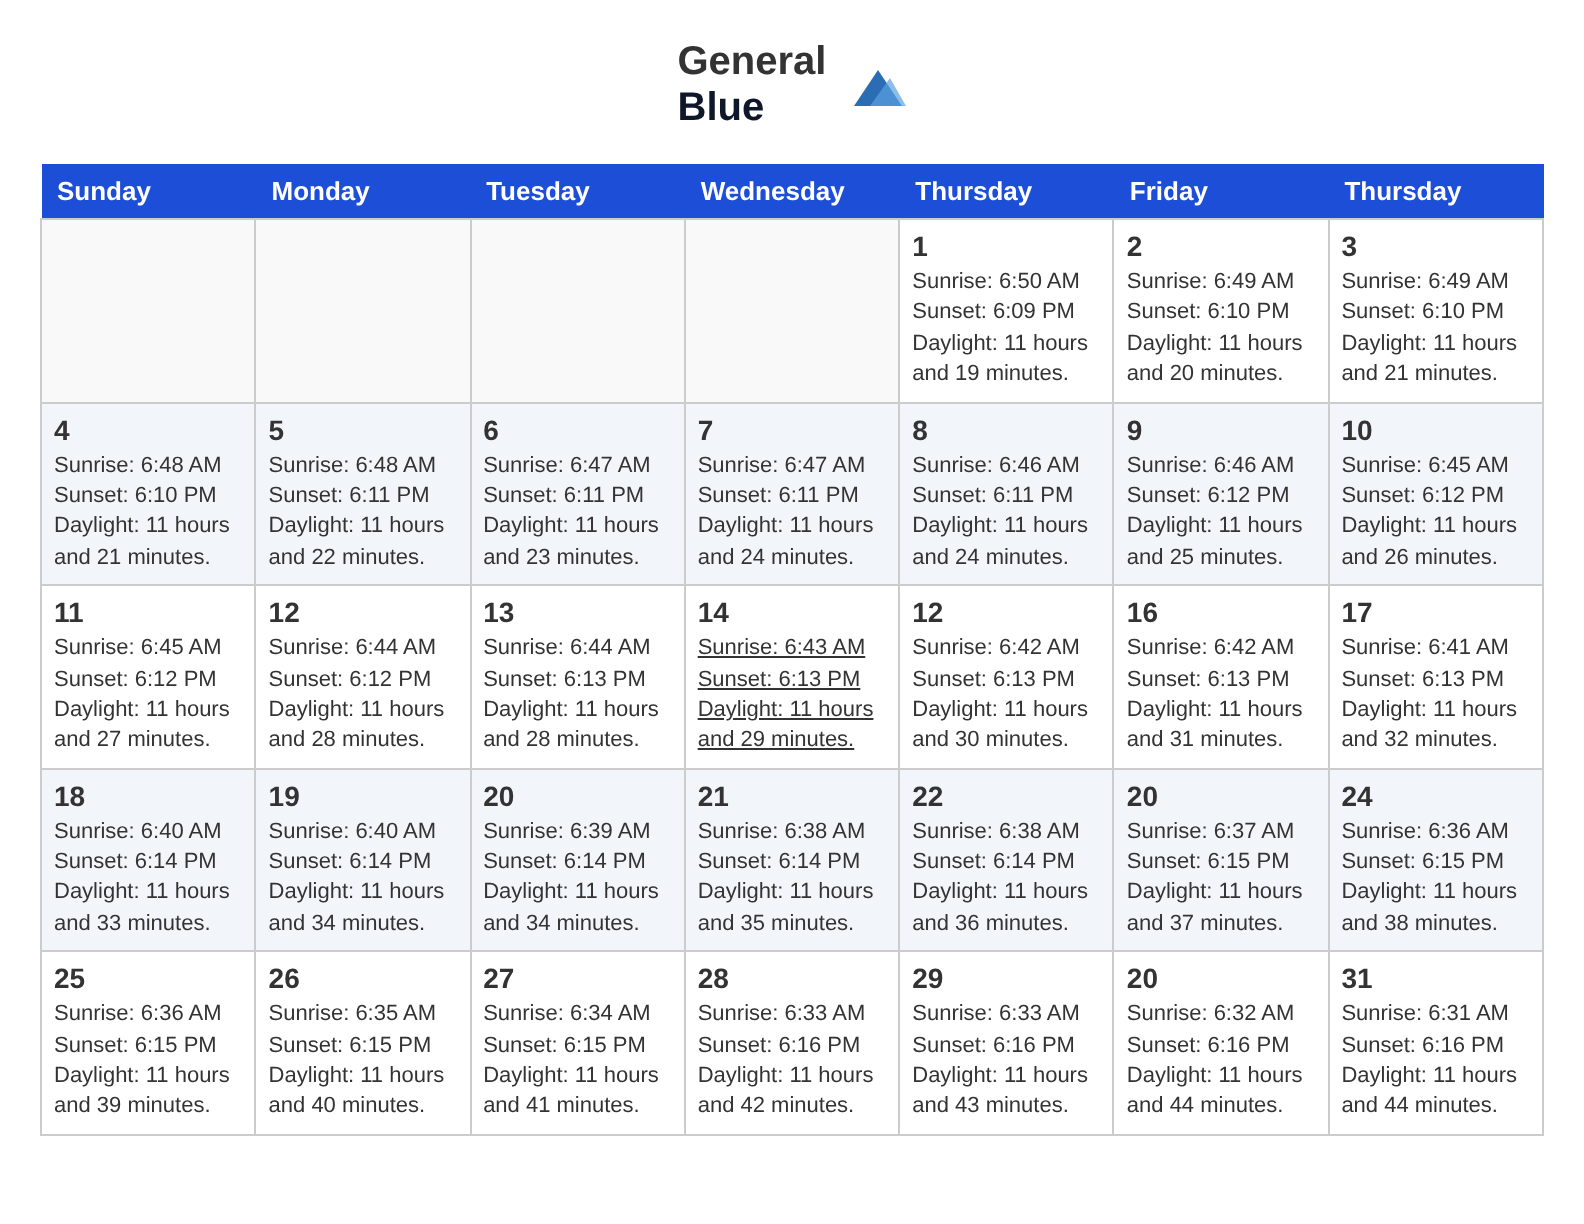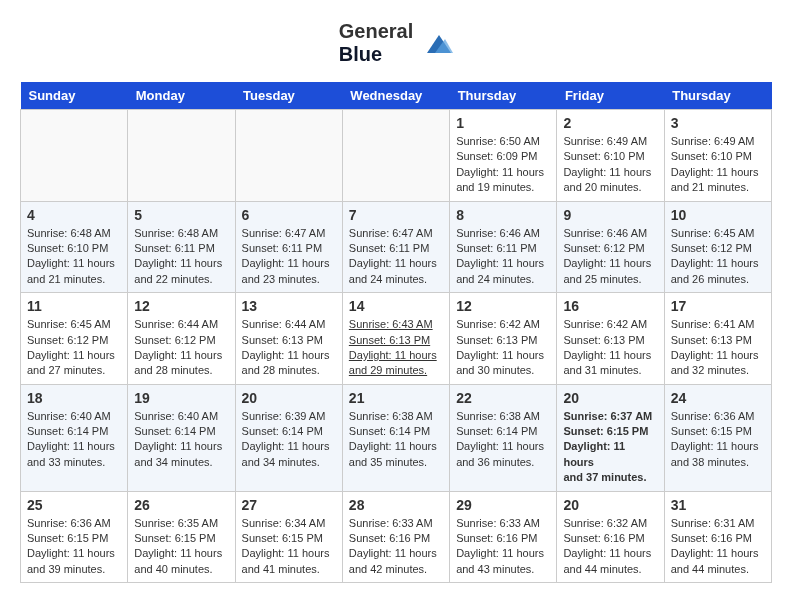--- a/index.html
+++ b/index.html
@@ -272,21 +272,21 @@
         </td>
         <td>
           <div class="day-num">22</div>
           <div class="day-info" style="white-space: pre-line;">Sunrise: 6:38 AM
 Sunset: 6:14 PM
 Daylight: 11 hours
 and 36 minutes.</div>
         </td>
         <td>
           <div class="day-num">20</div>
-          <div class="day-info" style="white-space: pre-line; font-weight: bold;">Sunrise: 6:37 AM
+          <div class="day-info" style="white-space: pre-line;">Sunrise: 6:37 AM
 Sunset: 6:15 PM
 Daylight: 11 hours
 and 37 minutes.</div>
         </td>
         <td>
           <div class="day-num">24</div>
           <div class="day-info" style="white-space: pre-line;">Sunrise: 6:36 AM
 Sunset: 6:15 PM
 Daylight: 11 hours
 and 38 minutes.</div>

